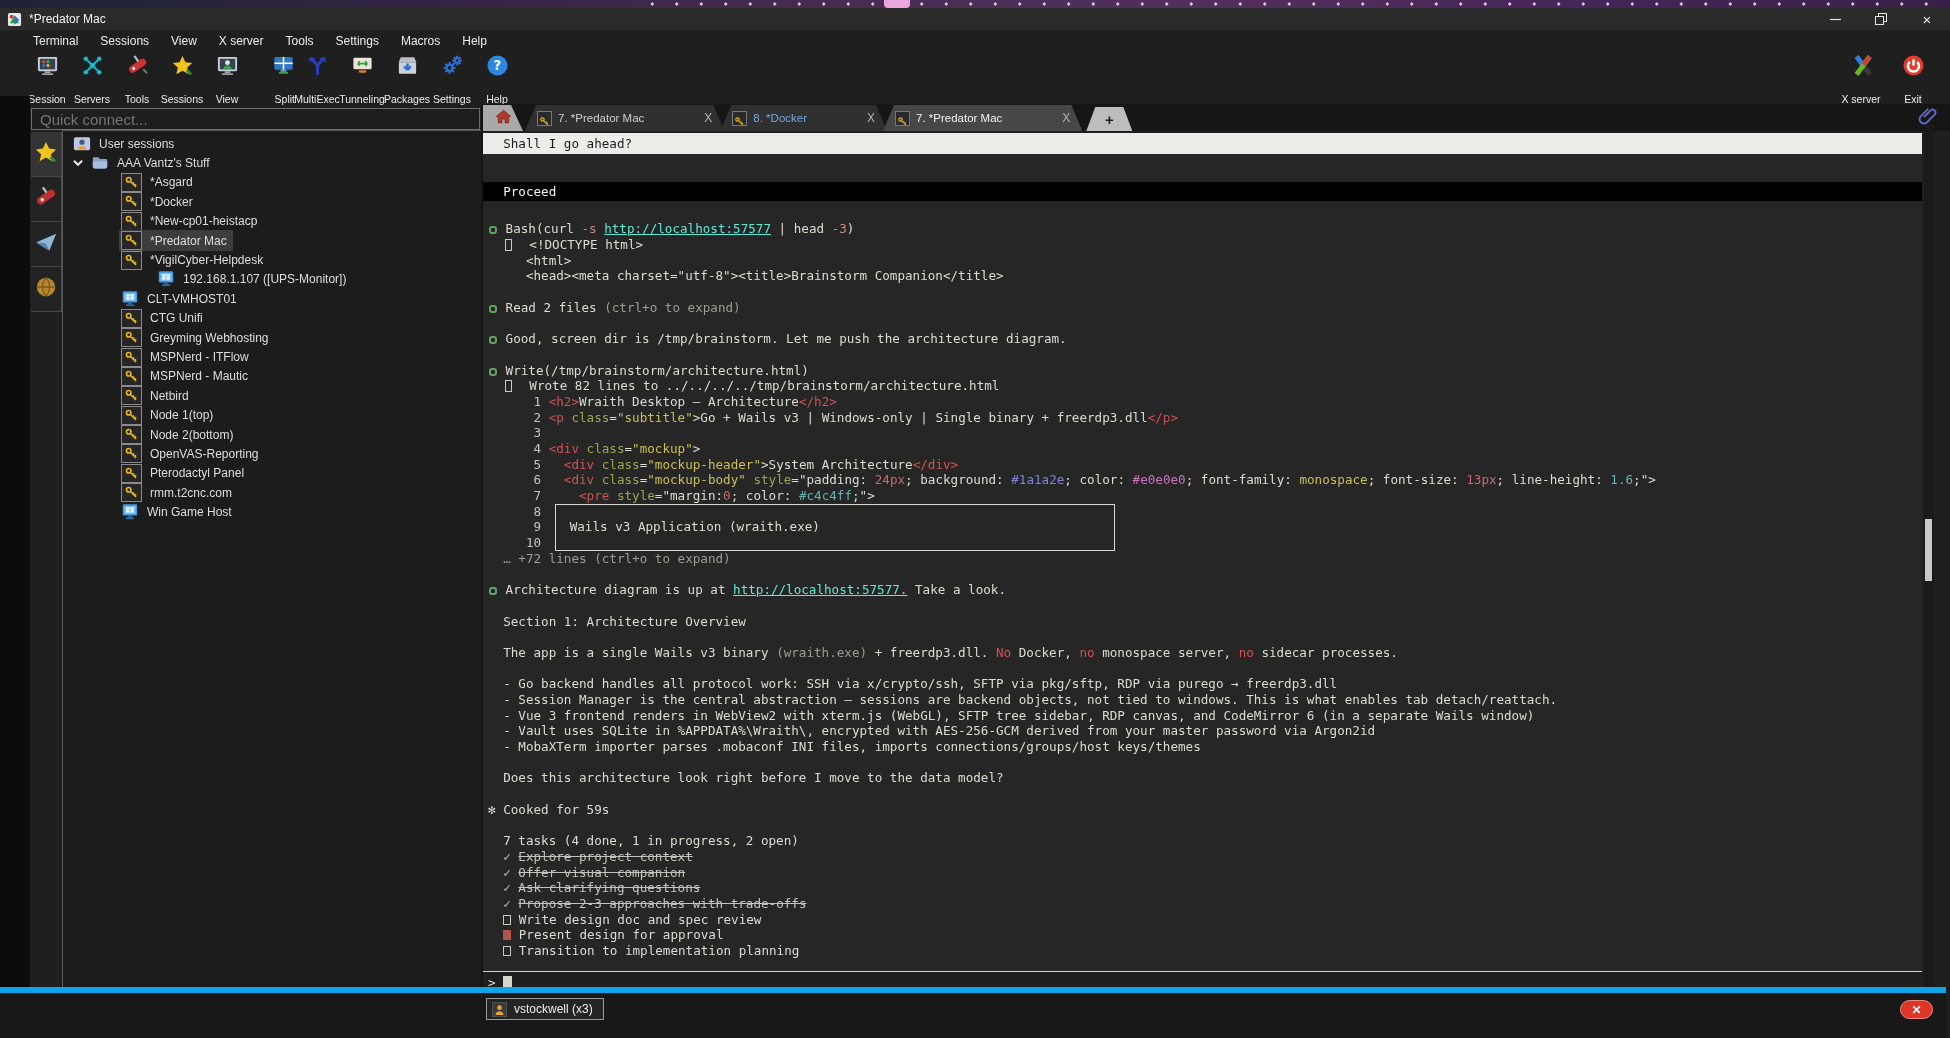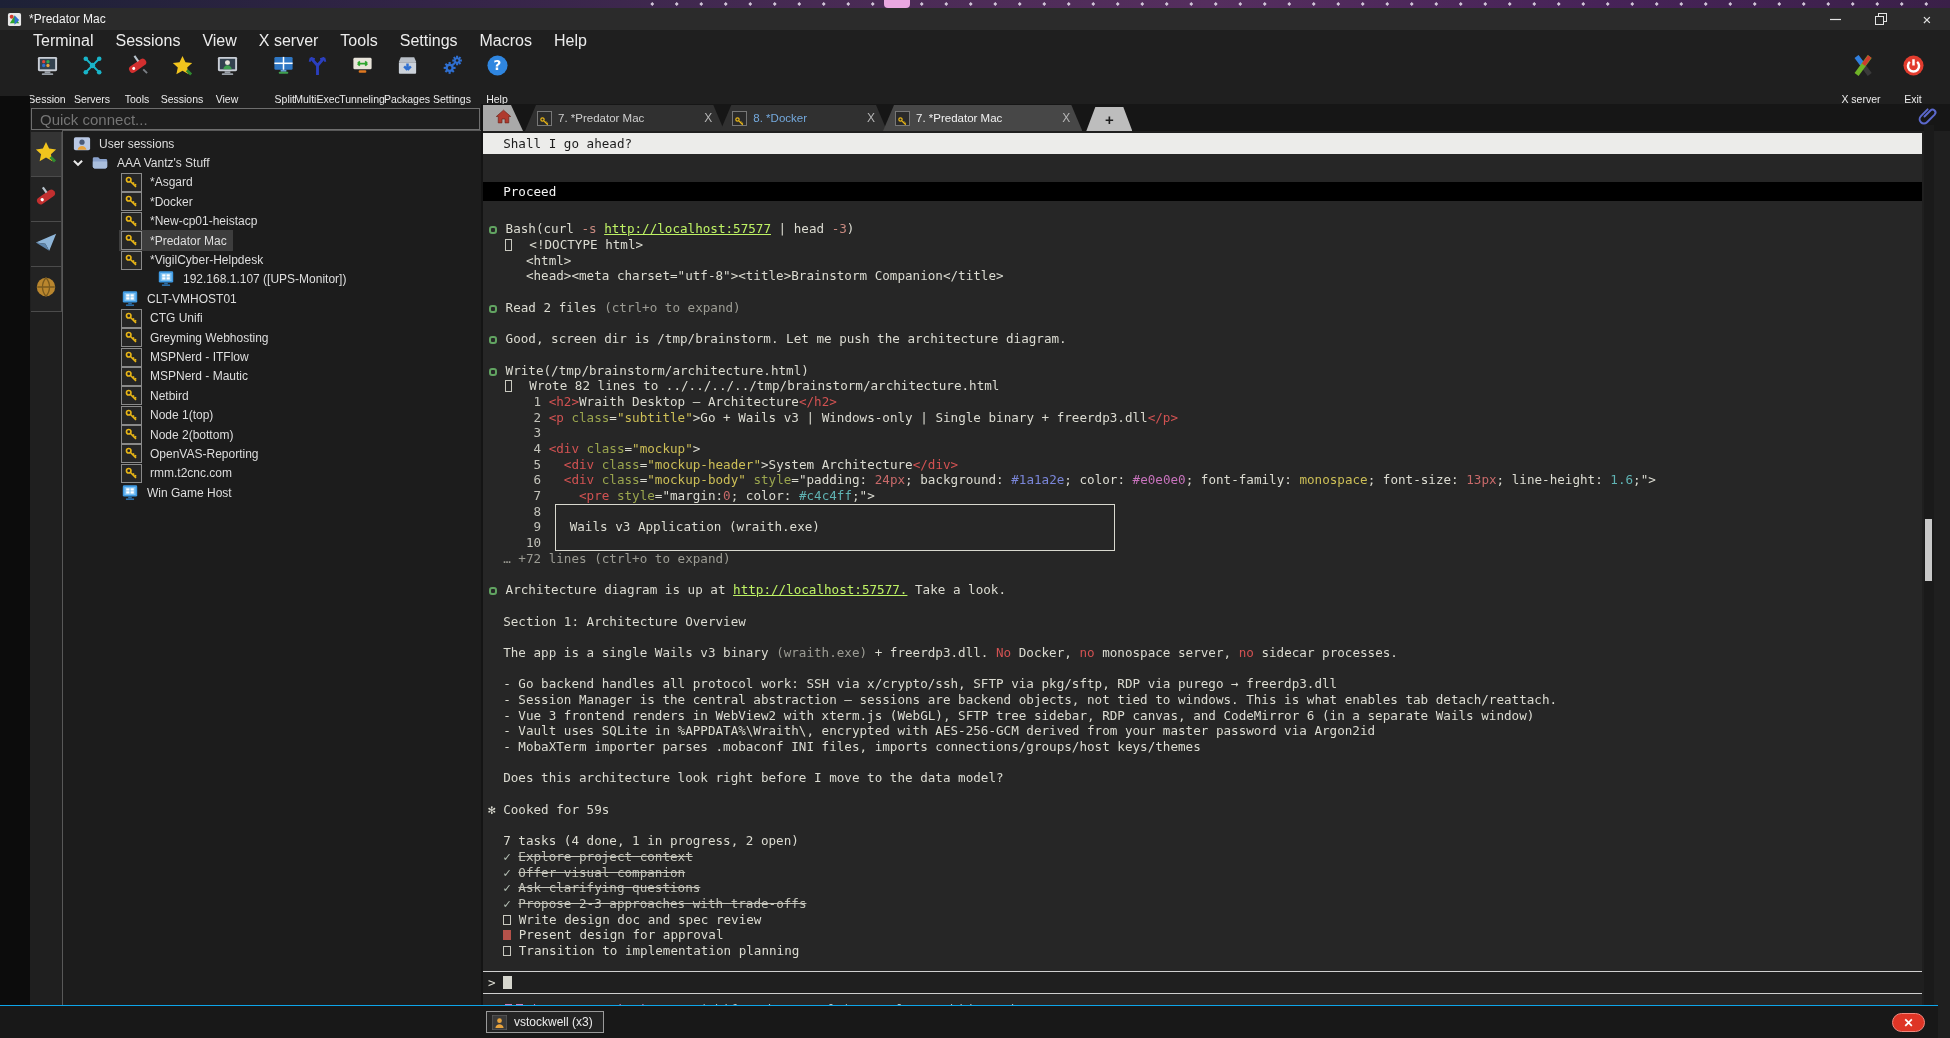--- a/index.html
+++ b/index.html
@@ -19,21 +19,21 @@
 
   .titlebar { position:absolute; top:0; left:0; right:0; height:22px; background:#2b2b2b;
     display:flex; align-items:center; padding-left:7px; }
   .titlebar .ticon { width:15px; height:15px; }
   .titlebar .ttext { color:#f2f2f2; font-size:12px; margin-left:7px; }
   .winbtns { position:absolute; right:0; top:0; height:22px; display:flex; }
   .winbtn { width:46px; height:22px; display:flex; align-items:center; justify-content:center; color:#e4e4e4; }
 
   .menubar { position:absolute; top:22px; left:0; right:0; height:22px; background:#1f1f1f;
     display:flex; align-items:center; padding-left:22px; }
-  .menu-item { color:#ececec; font-size:16px; padding:0 11px; }
+  .menu-item { color:#ececec; font-size:12px; padding:0 11px; }
 
   .toolbar { position:absolute; top:44px; left:0; right:0; height:44px; background:#1f1f1f; }
   .tool { position:absolute; top:2px; width:46px; height:42px; display:flex; flex-direction:column;
     align-items:center; justify-content:flex-start; }
   .tool svg { width:23px; height:23px; }
   .tool .tlabel { color:#ececec; font-size:10.5px; margin-top:12px; white-space:nowrap; }
 
   
   .left-black { position:absolute; top:88px; left:0; width:30px; bottom:33px; background:#0c0c0c; }
   .qc-wrap { position:absolute; top:100px; left:31px; width:449px; height:22px; }
@@ -82,21 +82,21 @@
   .t-line { height:15.7px; white-space:pre; }
   .band-light { height:21px; background:#ececea; color:#1c1c1c; display:flex; align-items:center;
     white-space:pre; margin-left:-5px; padding-left:5px; margin-bottom:6px; }
   .band-dark { height:19px; background:#000; color:#f4f4f4; display:flex; align-items:center;
     white-space:pre; margin-left:-5px; padding-left:5px; margin-top:6px; margin-bottom:5px; }
   .c-def { color:#dcdcd2; } .c-dim { color:#9c9c94; } .c-gy { color:#b9b9b1; }
   .c-ln { color:#c4c4bc; }
   .c-red { color:#d25252; } .c-attr { color:#9aa54e; } .c-str { color:#cdbf57; }
   .c-num { color:#c96a6a; } .c-blue { color:#7a86d9; } .c-pink { color:#c873bd; }
   .c-cyan { color:#5fb3b3; } .c-flag { color:#c98a80; }
-  .c-link { color:#bef264; text-decoration:underline;margin-top:12px; }
+  .c-link { color:#5eead4; text-decoration:underline;margin-top:12px; }
   .c-strike { color:#c4c4ba; text-decoration:line-through; }
   .c-check { color:#b7c2b7; }
   .c-byp { color:#cd7bb5; }
   .blt { display:inline-block; width:8px; height:8px; border:2px solid #61a361; border-radius:3px;
     margin:0 1px 0 1px; vertical-align:-1px; }
   .tofu { display:inline-block; width:7px; height:12px; border:1px solid #c9c9c0; margin:0 2px;
     vertical-align:-2px; }
   .tofu.byp { border-color:#cd7bb5; }
   .osq { display:inline-block; width:8px; height:10px; border:1px solid #c9c9c0; vertical-align:-1px; }
   .fsq { display:inline-block; width:8px; height:10px; background:#b5524a; vertical-align:-1px; }
@@ -105,21 +105,21 @@
   .boxt { border:1px solid #d8d8cf; border-bottom:none; }
   .boxm { border-left:1px solid #d8d8cf; border-right:1px solid #d8d8cf; padding-left:14px; }
   .boxb { border:1px solid #d8d8cf; border-top:none; }
   .prompt-box { border-top:1px solid #d0d0d0; border-bottom:1px solid #d0d0d0; margin:12px 0 8px -5px;
     padding:3px 0 3px 5px; background:#1f1f1f; }
 
   .scroll-track { position:absolute; top:117px; right:16px; width:10px; bottom:33px; background:#1a1a1a; }
   .scroll-thumb { position:absolute; top:394px; left:1px; width:7px; height:62px; background:#c9c9c9; }
 
   
-  .statusbar { position:absolute; left:0; right:12px; bottom:0; height:33px; background:#181818; border-top:1px solid #0ea5e9; }
+  .statusbar { position:absolute; left:0; right:4px; bottom:0; height:51px; background:#181818; border-top:6px solid #0ea5e9; }
   .user-btn { position:absolute; left:486px; top:5px; height:22px; border:1px solid #9a9a9a; background:#242424;
     color:#ececec; font-size:12px; display:flex; align-items:center; padding:0 10px 0 5px; }
   .user-btn svg { width:15px; height:15px; margin-right:7px; }
   .red-x { position:absolute; right:13px; top:7px; width:33px; height:19px; border-radius:10px;
     background:#de3526; border:1px solid #f0887e; color:#fff; display:flex; align-items:center;
     justify-content:center; font-size:12px; font-weight:bold; }
 </style>
 </head>
 <body>
 
@@ -549,20 +549,31 @@
         </span>
       </div>
       <div class="tree-row" style="padding-left: 56px;">
         <span class="lbl-wrap">
           <span class="keybox">
             <svg viewBox="0 0 20 20">
               <circle cx="6.3" cy="6.3" r="3" fill="none" stroke="#e9b616" stroke-width="2.2"></circle>
               <path d="M8.7 8.7L16 16M13.8 13.8l2.6-1.1M11.4 11.4l2.3-1" stroke="#e9b616" stroke-width="2.1" fill="none"></path>
             </svg>
           </span>
+          <span>Pterodactyl Panel</span>
+        </span>
+      </div>
+      <div class="tree-row" style="padding-left: 56px;">
+        <span class="lbl-wrap">
+          <span class="keybox">
+            <svg viewBox="0 0 20 20">
+              <circle cx="6.3" cy="6.3" r="3" fill="none" stroke="#e9b616" stroke-width="2.2"></circle>
+              <path d="M8.7 8.7L16 16M13.8 13.8l2.6-1.1M11.4 11.4l2.3-1" stroke="#e9b616" stroke-width="2.1" fill="none"></path>
+            </svg>
+          </span>
           <span>rmm.t2cnc.com</span>
         </span>
       </div>
       <div class="tree-row" style="padding-left: 56px;">
         <span class="lbl-wrap">
           <span class="ticn"><svg viewBox="0 0 20 20">
               <rect x="2" y="1.5" width="16" height="12.5" rx="1.5" fill="#3f9be4"></rect>
               <rect x="3.8" y="3.3" width="12.4" height="8.9" fill="#7cc0f2"></rect>
               <g fill="#fff">
                 <rect x="5.8" y="4.8" width="3.6" height="2.5"></rect>

